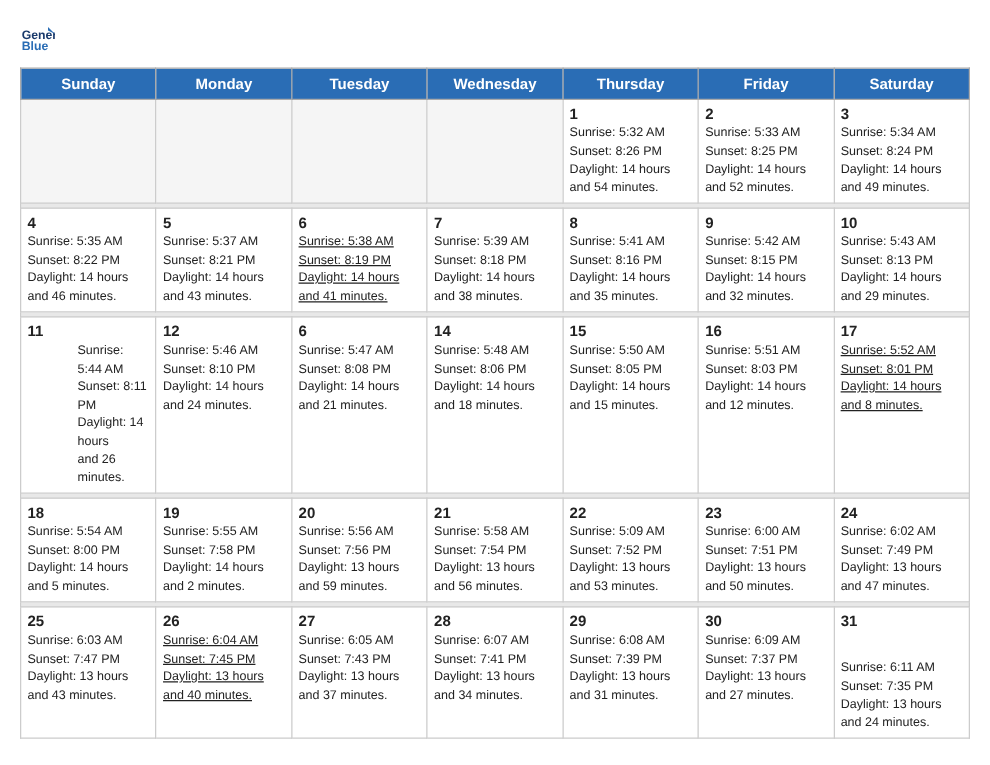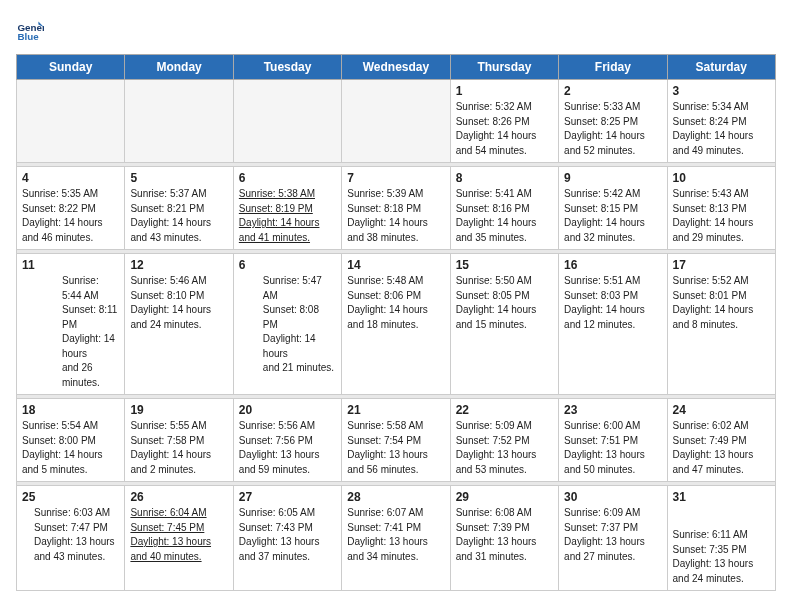--- a/index.html
+++ b/index.html
@@ -214,21 +214,21 @@
         </td>
         <td>
           <span class="day-number">12</span>
           <div class="day-info" style="white-space: pre-line;">Sunrise: 5:46 AM
 Sunset: 8:10 PM
 Daylight: 14 hours
 and 24 minutes.</div>
         </td>
         <td>
           <span class="day-number">6</span>
-          <div class="day-info" style="white-space: pre-line; margin-left: 24px;">Sunrise: 5:47 AM
+          <div class="day-info" style="white-space: pre-line;">Sunrise: 5:47 AM
 Sunset: 8:08 PM
 Daylight: 14 hours
 and 21 minutes.</div>
         </td>
         <td>
           <span class="day-number">14</span>
           <div class="day-info" style="white-space: pre-line;">Sunrise: 5:48 AM
 Sunset: 8:06 PM
 Daylight: 14 hours
 and 18 minutes.</div>
@@ -242,21 +242,21 @@
         </td>
         <td>
           <span class="day-number">16</span>
           <div class="day-info" style="white-space: pre-line;">Sunrise: 5:51 AM
 Sunset: 8:03 PM
 Daylight: 14 hours
 and 12 minutes.</div>
         </td>
         <td>
           <span class="day-number">17</span>
-          <div class="day-info" style="white-space: pre-line;">Sunrise: 5:52 AM
+          <div class="day-info" style="white-space: pre-line; text-decoration: underline;">Sunrise: 5:52 AM
 Sunset: 8:01 PM
 Daylight: 14 hours
 and 8 minutes.</div>
         </td>
       </tr>
       <tr>
         <td colspan="7" style="height: 4px; background: rgb(232, 232, 232); padding: 0px;"></td>
       </tr>
       <tr>
         <td>
@@ -308,21 +308,21 @@
 Daylight: 13 hours
 and 47 minutes.</div>
         </td>
       </tr>
       <tr>
         <td colspan="7" style="height: 4px; background: rgb(232, 232, 232); padding: 0px;"></td>
       </tr>
       <tr>
         <td>
           <span class="day-number">25</span>
-          <div class="day-info" style="white-space: pre-line; margin-left: 12px;">Sunrise: 6:03 AM
+          <div class="day-info" style="white-space: pre-line;">Sunrise: 6:03 AM
 Sunset: 7:47 PM
 Daylight: 13 hours
 and 43 minutes.</div>
         </td>
         <td>
           <span class="day-number">26</span>
           <div class="day-info" style="white-space: pre-line; text-decoration: underline;">Sunrise: 6:04 AM
 Sunset: 7:45 PM
 Daylight: 13 hours
 and 40 minutes.</div>

